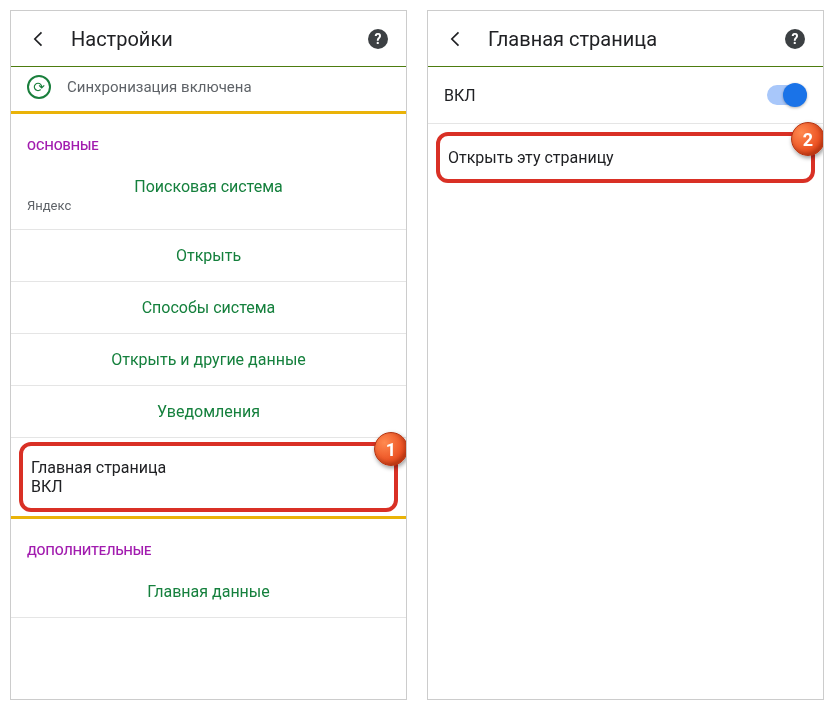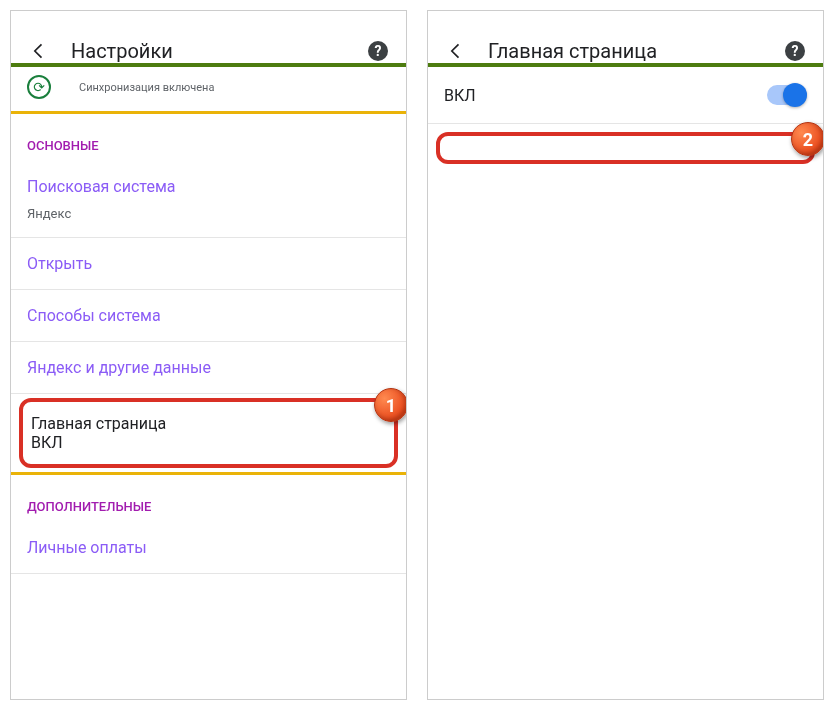--- a/index.html
+++ b/index.html
@@ -16,25 +16,25 @@
   .phone {
     flex: 1;
     border: 1px solid #ccc;
     background: #fff;
     display: flex;
     flex-direction: column;
     overflow: hidden;
   }
   .appbar {
     display: flex;
-    align-items: flex-end;
+    align-items: center;
     height: 56px;
     padding: 0 16px;
     gap: 20px;
-    border-bottom: 4px solid #4d7c0f;
+    border-bottom: 1px solid #4d7c0f;
   }
   .appbar .title {
     flex: 1;
     font-size: 20px;
     font-weight: 400;
   }
   .icon-btn {
     width: 24px; height: 24px;
     display: flex; align-items: center; justify-content: center;
     cursor: pointer;
@@ -49,37 +49,37 @@
   .sync-row {
     display:flex; align-items:center; gap:16px;
     padding: 8px 16px 12px 16px;
   }
   .sync-icon {
     width:24px; height:24px; color:#1a7f3c;
     border :2px solid #1a7f3c; border-radius:50%;
     display:flex; align-items:center; justify-content:center;
     font-size:14px;
   }
-  .sync-text .muted { color:#5f6368; font-size:11px;margin-left:12px; }
+  .sync-text .muted { color:#5f6368; font-size:15px; }
   .section-header {
     padding: 24px 16px 8px 16px;
     color:#a21caf;
     text-transform: uppercase;
     font-size: 13px;
     font-weight:500;
     border-top:3px solid #eab308;
   }
   .list-item {
     padding: 16px 16px;
     border-bottom: 1px solid #e5e5e5;
     cursor:pointer;
     position:relative;
   }
-  .list-item .primary { font-size:16px; color:#8b5cf6; }
-  .list-item .secondary { font-size:13px; color:#5f6368; margin-top:10px; }
+  .list-item .primary { font-size:16px; color:#15803d;text-align:center; }
+  .list-item .secondary { font-size:13px; color:#5f6368; margin-top:2px; }
   .highlight-box {
     border: 4px solid #d93025;
     border-radius: 12px;
     margin: 4px 8px;
     padding: 12px 8px;
     position:relative;
   }
   .highlight-box::after { content:""; }
   .callout {
     position:absolute;
@@ -142,35 +142,38 @@
       <div class="primary">Поисковая система</div>
       <div class="secondary">Яндекс</div>
     </div>
     <div class="list-item">
       <div class="primary">Открыть</div>
     </div>
     <div class="list-item">
       <div class="primary">Способы система</div>
     </div>
     <div class="list-item">
-      <div class="primary">Яндекс и другие данные</div>
+      <div class="primary">Открыть и другие данные</div>
+    </div>
+    <div class="list-item">
+      <div class="primary">Уведомления</div>
     </div>
 
     <div class="highlight-box">
       <div>
         <div class="primary">Главная страница</div>
         <div class="secondary">ВКЛ</div>
       </div>
       <div class="callout">1</div>
     </div>
 
     <div class="section-header">ДОПОЛНИТЕЛЬНЫЕ</div>
 
     <div class="list-item">
-      <div class="primary">Личные оплаты</div>
+      <div class="primary">Главная данные</div>
     </div>
   </div>
 </div>
 
 <div class="phone">
   <div class="appbar">
     <div class="icon-btn arrow-back">
       <svg viewBox="0 0 24 24" fill="none" stroke="#202124" stroke-width="2">
           <path d="M15 4l-8 8 8 8"></path>
         </svg>
@@ -184,17 +187,18 @@
     <div class="toggle-row">
       <div class="primary" style="font-size:16px;">ВКЛ</div>
       <div class="toggle">
         <div class="track"></div>
         <div class="thumb"></div>
       </div>
     </div>
 
     <div class="highlight-box" style="margin-top:8px;">
       <div>
+        <div class="primary">Открыть эту страницу</div>
       </div>
       <div class="callout">2</div>
     </div>
   </div>
 </div>
 
 </body></html>

